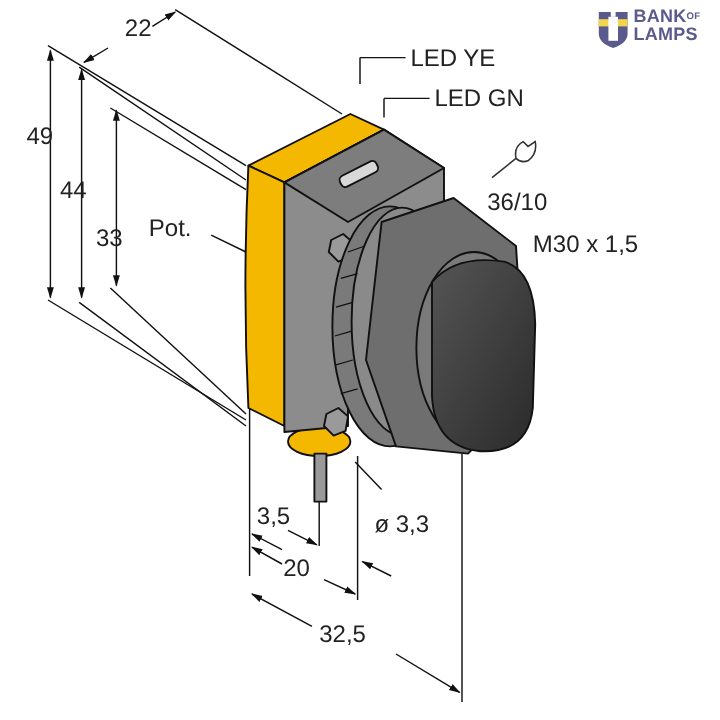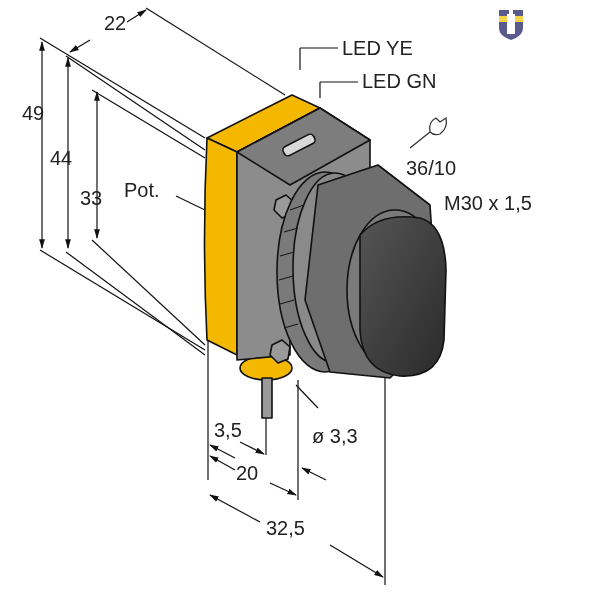--- a/index.html
+++ b/index.html
@@ -133,13 +133,17 @@
   <text class="dim-text" x="266" y="535">32,5</text>
 </svg>
 
 <div class="logo">
   <svg width="26" height="34" viewBox="0 0 26 34" style="position:absolute;left:0;top:0">
     <path d="M1,4 L25,4 L25,22 Q25,30 13,34 Q1,30 1,22 Z" fill="#5a5a8c"></path>
     <rect x="1" y="10" width="24" height="6" fill="#f2d54a"></rect>
     <rect x="9" y="8" width="8" height="20" fill="#ffffff"></rect>
     <rect x="11" y="4" width="4" height="4" fill="#ffffff"></rect>
   </svg>
+  <div class="logo-text">
+    <span>BANK</span><span class="of">OF</span><br>
+    <span>LAMPS</span>
+  </div>
 </div>
 
 </body></html>

